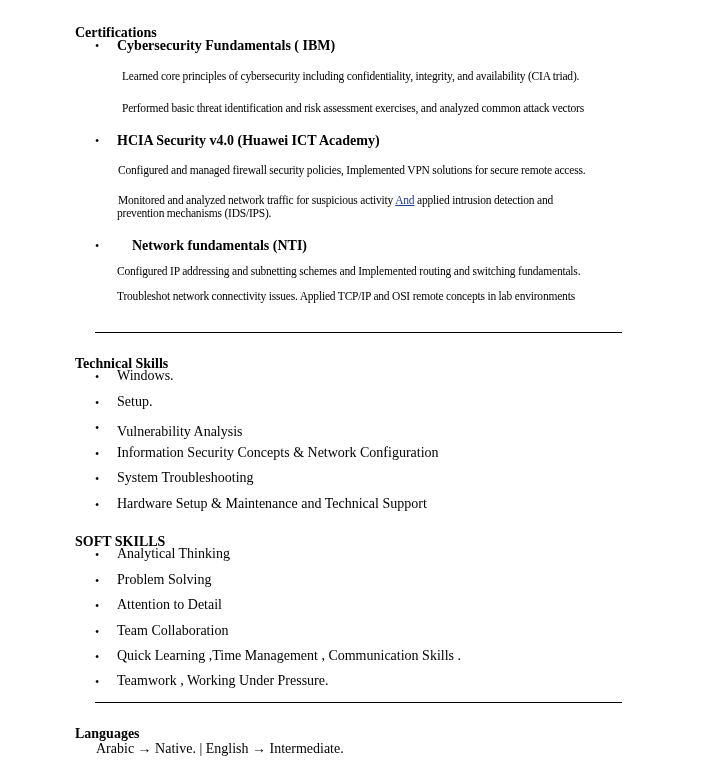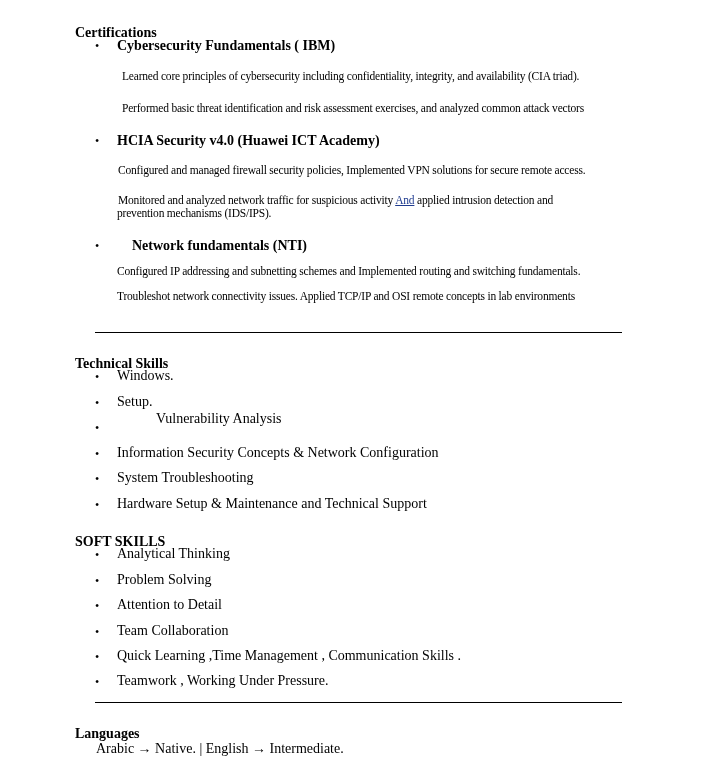--- a/index.html
+++ b/index.html
@@ -69,21 +69,21 @@
 
 <div class="hr" style="left:95px; top:332px; width:527px;"></div>
 
 <div class="abs section-title" style="left:75px; top:343px;">Technical Skills</div>
 
 <div class="bullet" style="left:95px; top:370px;">•</div>
 <div class="abs skill" style="left:117px; top:368px;">Windows.</div>
 <div class="bullet" style="left:95px; top:396px;">•</div>
 <div class="abs skill" style="left:117px; top:394px;">Setup.</div>
 <div class="bullet" style="left:95px; top:421px;">•</div>
-<div class="abs skill" style="left:117px; top:411px;margin-left:39px;">Vulnerability Analysis</div>
+<div class="abs skill" style="left:117px; top:424px;">Vulnerability Analysis</div>
 <div class="bullet" style="left:95px; top:447px;">•</div>
 <div class="abs skill" style="left:117px; top:445px;">Information Security Concepts &amp; Network Configuration</div>
 <div class="bullet" style="left:95px; top:472px;">•</div>
 <div class="abs skill" style="left:117px; top:470px;">System Troubleshooting</div>
 <div class="bullet" style="left:95px; top:498px;">•</div>
 <div class="abs skill" style="left:117px; top:496px;">Hardware Setup &amp; Maintenance and Technical Support</div>
 
 <div class="abs section-title" style="left:75px; top:521px;">SOFT SKILLS</div>
 
 <div class="bullet" style="left:95px; top:548px;">•</div>

